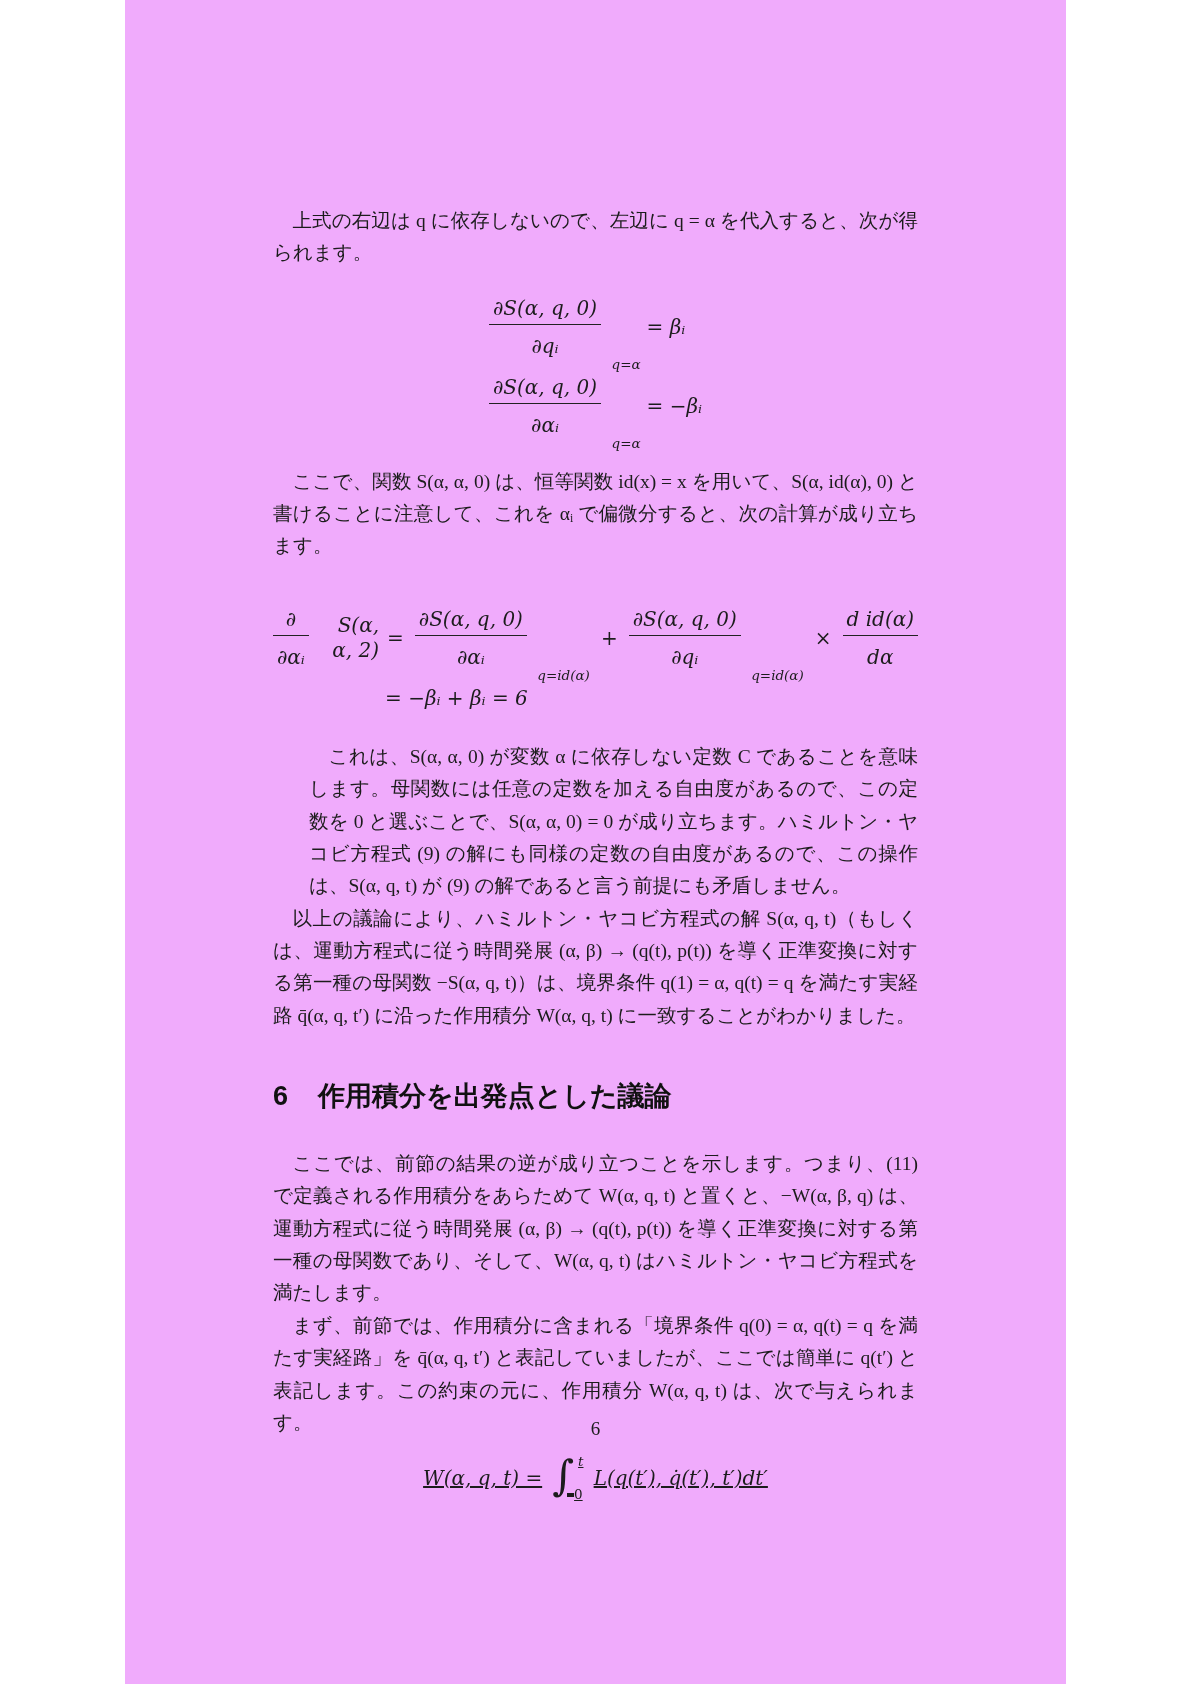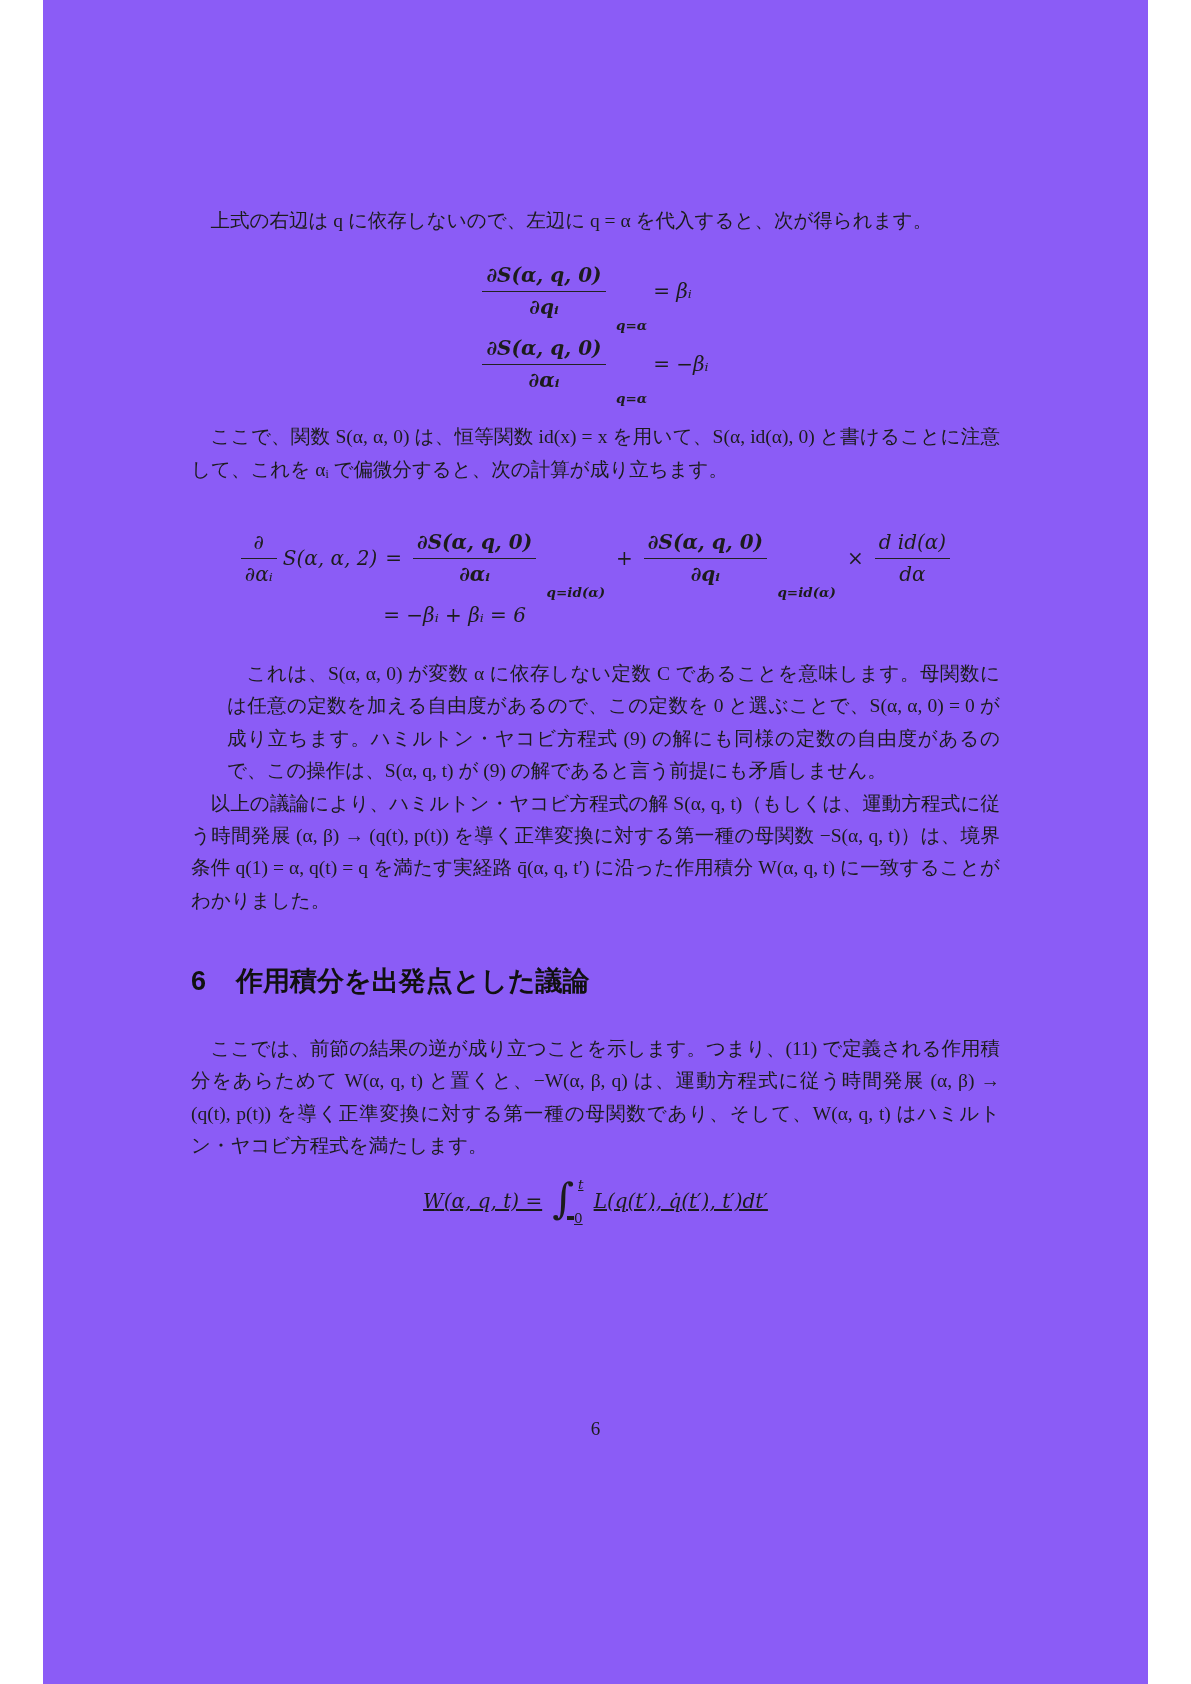--- a/index.html
+++ b/index.html
@@ -1,22 +1,22 @@
 <!DOCTYPE html>
 <html><head>
 <meta charset="utf-8">
 <style>
   * { margin:0; padding:0; box-sizing:border-box; }
   html,body { background:#ffffff; }
   .page {
     position:relative;
-    width:1105px;
+    width:941px;
     height:1684px;
     margin:0 auto;
-    background:#8b5cf6;
+    background:#f0abfc;
     color:#1c1c1c;
     font-family:"Liberation Serif","DejaVu Serif",serif;
     overflow:hidden;
   }
   .content {
     padding:205px 148px 0 148px;
   }
   p.para {
     font-size:19.5px;
     line-height:1.66;
@@ -42,22 +42,22 @@
   }
   .eq-lhs { text-align:right; display:flex; align-items:center; justify-content:flex-end; gap:6px; }
   .eq-rhs { text-align:left; display:flex; align-items:center; gap:9px; padding-left:6px; }
   .frac {
     display:inline-flex;
     flex-direction:column;
     text-align:center;
     vertical-align:middle;
   }
   .frac .num { padding:0 4px 3px; white-space:nowrap; }
-  .frac .den { border-top:1.4px solid #222; padding:3px 4px 0; white-space:nowrap; }
-  .evaluated { display:inline-flex; align-items:center;font-weight:bold; }
+  .frac .den { border-top:1.4px solid #222; padding:9px 4px 0; white-space:nowrap; }
+  .evaluated { display:inline-flex; align-items:center; }
   .eval-bar { width:1.4px; background:#222; margin:-3px 0 -9px 3px; }
   .eval-cond {
     align-self:flex-end;
     font-size:13.5px;
     transform:translateY(14px);
     padding-left:6px;
     white-space:nowrap;
   }
   .op { padding:0 2px; font-style:normal; }
   .integral { display:inline-flex; align-items:center; margin:0 2px; }
@@ -176,20 +176,21 @@
 
     <p class="para" style="margin-top:30px;margin-left:36px;">これは、S(α, α, 0) が変数 α に依存しない定数 C であることを意味します。母関数には任意の定数を加える自由度があるので、この定数を 0 と選ぶことで、S(α, α, 0) = 0 が成り立ちます。ハミルトン・ヤコビ方程式 (9) の解にも同様の定数の自由度があるので、この操作は、S(α, q, t) が (9) の解であると言う前提にも矛盾しません。</p>
     <p class="para">以上の議論により、ハミルトン・ヤコビ方程式の解 S(α, q, t)（もしくは、運動方程式に従う時間発展 (α, β) → (q(t), p(t)) を導く正準変換に対する第一種の母関数 −S(α, q, t)）は、境界条件 q(1) = α, q(t) = q を満たす実経路 q̄(α, q, t′) に沿った作用積分 W(α, q, t) に一致することがわかりました。</p>
 
     <div class="section-heading">
       <span>6</span>
       <span>作用積分を出発点とした議論</span>
     </div>
 
     <p class="para">ここでは、前節の結果の逆が成り立つことを示します。つまり、(11) で定義される作用積分をあらためて W(α, q, t) と置くと、−W(α, β, q) は、運動方程式に従う時間発展 (α, β) → (q(t), p(t)) を導く正準変換に対する第一種の母関数であり、そして、W(α, q, t) はハミルトン・ヤコビ方程式を満たします。</p>
+    <p class="para">まず、前節では、作用積分に含まれる「境界条件 q(0) = α, q(t) = q を満たす実経路」を q̄(α, q, t′) と表記していましたが、ここでは簡単に q(t′) と表記します。この約束の元に、作用積分 W(α, q, t) は、次で与えられます。</p>
 
     <div class="eq" style="margin:14px 0 18px;">
       <div class="eq-row">
         <span>W(α, q, t) =</span>
         <span class="integral">
           <span class="int-sign">∫</span>
           <span class="int-limits">
             <span class="int-upper">t</span>
             <span class="int-lower">0</span>
           </span>

